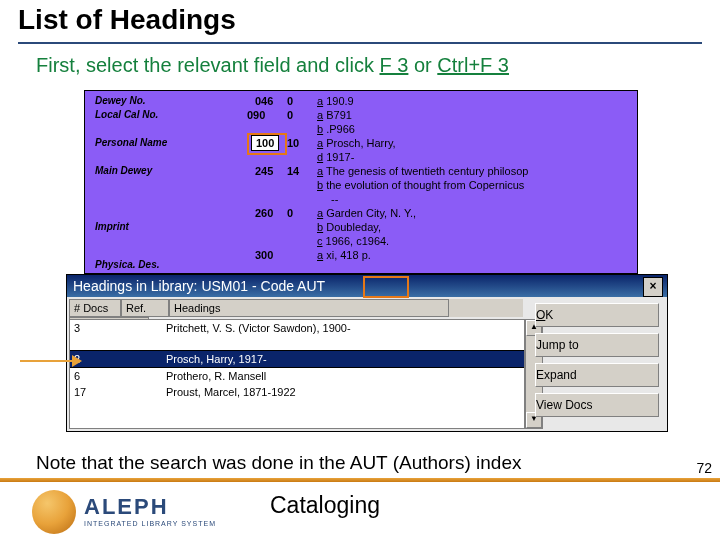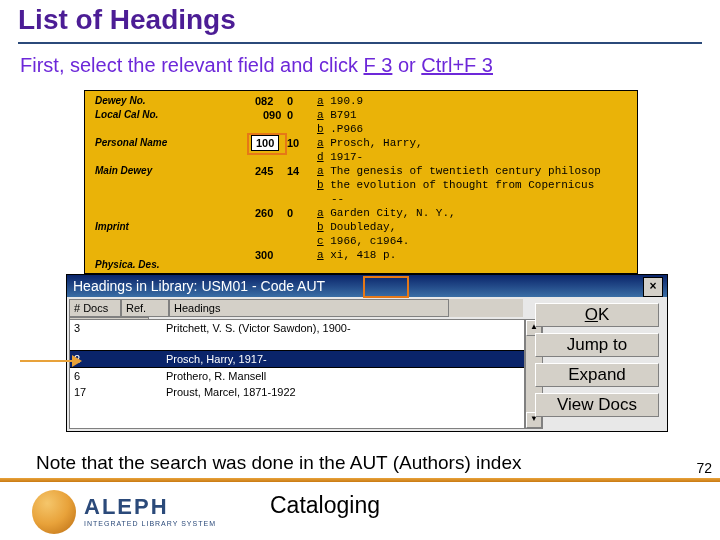--- a/index.html
+++ b/index.html
@@ -1,41 +1,41 @@
 <!DOCTYPE html>
 <html><head>
 <meta charset="utf-8">
 <style>
 html,body{margin:0;padding:0;width:720px;height:540px;background:#fff;font-family:Verdana,Arial,sans-serif;overflow:hidden}
 .slide{position:relative;width:720px;height:540px}
-.title{position:absolute;top:4px;left:18px;font-size:28px;font-weight:bold;color:#4c1d95}
+.title{position:absolute;top:4px;left:18px;font-size:28px;font-weight:bold;color:#000000}
 .title-underline{position:absolute;top:42px;left:18px;width:684px;height:2px;background:#2b4a7a}
-.subtitle{position:absolute;top:54px;left:20px;font-size:20px;color:#6d28d9}
-.marc-panel{position:absolute;top:90px;left:84px;width:552px;height:182px;background:#eab308;border:1px solid #000}
+.subtitle{position:absolute;top:54px;left:36px;font-size:20px;color:#15803d}
+.marc-panel{position:absolute;top:90px;left:84px;width:552px;height:182px;background:#8b5cf6;border:1px solid #000}
 .yellow-box{position:absolute;top:150px;left:70px;width:580px;height:148px;background:#F5B841;z-index:-1}
 .marc-label{position:absolute;font-family:Verdana,Arial,sans-serif;font-size:10px;font-weight:bold;font-style:italic;color:#000}
 .marc-tag{position:absolute;font-family:Verdana,Arial,sans-serif;font-size:11px;font-weight:bold;color:#000}
 .marc-tag-box{position:absolute;background:#fff;border:1px solid #000;padding:1px 4px;font-family:Verdana,Arial,sans-serif;font-size:11px;font-weight:bold;color:#000}
-.marc-sub{position:absolute;font-family:Liberation Mono, monospace;font-size:11px;color:#000}
+.marc-sub{position:absolute;font-family:Liberation Sans, sans-serif;font-size:11px;color:#000}
 .marc-sub u{text-decoration:underline}
 .highlight-100{position:absolute;border:2px solid #E67817}
 .headings-window{position:absolute;top:274px;left:66px;width:600px;height:156px;background:#e8e8e8;border:1px solid #000}
 .hw-titlebar{height:22px;background:linear-gradient(#0a246a,#3a6ea5);color:#fff;font-size:14px;line-height:22px;padding-left:6px;position:relative}
 .hw-close{position:absolute;right:4px;top:2px;width:18px;height:18px;background:#d4d0c8;border:1px solid #000;color:#000;font-size:12px;text-align:center;line-height:16px;font-weight:bold}
 .highlight-aut{position:absolute;border:2px solid #E67817}
 .hw-toolbar{position:absolute;top:24px;left:2px;width:454px;height:18px;background:#d4d0c8;font-size:11px}
 .hw-col{display:inline-block;border:1px solid #808080;background:#d4d0c8;height:16px;line-height:16px;padding:0 4px;font-size:11px}
 .hw-list{position:absolute;top:44px;left:2px;width:454px;height:108px;background:#fff;border:1px solid #808080;overflow:hidden}
 .hw-item{font-size:11px;padding:2px 4px;display:flex}
 .hw-item.sel{background:#0a246a;color:#fff;border-top:1px solid #000;border-bottom:1px solid #000}
 .hw-docs{width:44px;display:inline-block}
 .hw-ref{width:48px;display:inline-block}
 .hw-heading{flex:1}
 .hw-btns{position:absolute;top:28px;right:4px;width:128px}
-.hw-btn{display:block;width:122px;height:22px;margin-bottom:6px;background:#d4d0c8;border:1px solid #808080;border-top-color:#fff;border-left-color:#fff;font-size:17px;text-align:center;line-height:22px}
+.hw-btn{display:block;width:122px;height:22px;margin-bottom:6px;background:#d4d0c8;border:1px solid #808080;border-top-color:#fff;border-left-color:#fff;font-size:12px;text-align:left;line-height:22px}
 .hw-scroll{position:absolute;top:44px;left:458px;width:16px;height:108px;background:#d4d0c8;border:1px solid #808080}
 .hw-scroll-arrow{width:14px;height:14px;background:#d4d0c8;border:1px solid #808080;border-top-color:#fff;border-left-color:#fff;font-size:8px;text-align:center;line-height:12px}
 .arrow-indicator{position:absolute;top:360px;left:20px;width:56px;height:2px;background:#E8A23A}
 .arrow-head{position:absolute;top:355px;left:72px;width:0;height:0;border-left:10px solid #E8A23A;border-top:6px solid transparent;border-bottom:6px solid transparent}
 .note{position:absolute;top:452px;left:36px;font-size:19px;color:#000}
 .page-num{position:absolute;top:460px;right:8px;font-size:14px;color:#000}
 .footer{position:absolute;top:478px;left:0;width:720px;height:62px}
 .footer-line{position:absolute;top:0;left:0;width:720px;height:4px;background:linear-gradient(#E8A23A,#c97a12)}
 .footer-text{position:absolute;top:14px;left:270px;font-size:23px;color:#000}
 .aleph-logo{position:absolute;top:6px;left:28px;width:230px;height:52px}
@@ -59,25 +59,25 @@
  <div class="yellow-box"></div>
 
  <div class="marc-panel">
   <div class="marc-label" style="top:4px;left:10px">Dewey No.</div>
   <div class="marc-label" style="top:18px;left:10px">Local Cal No.</div>
   <div class="marc-label" style="top:46px;left:10px">Personal Name</div>
   <div class="marc-label" style="top:74px;left:10px">Main Dewey</div>
   <div class="marc-label" style="top:130px;left:10px">Imprint</div>
   <div class="marc-label" style="top:168px;left:10px">Physica. Des.</div>
 
-  <div class="marc-tag" style="top:4px;left:170px">082</div>
+  <div class="marc-tag" style="top:4px;left:170px">046</div>
   <div class="marc-tag" style="top:4px;left:202px">0</div>
   <div class="marc-sub" style="top:4px;left:232px"><u>a</u> <span>190.9</span></div>
 
-  <div class="marc-tag" style="top:18px;left:178px">090</div>
+  <div class="marc-tag" style="top:18px;left:162px">090</div>
   <div class="marc-tag" style="top:18px;left:202px">0</div>
   <div class="marc-sub" style="top:18px;left:232px"><u>a</u> <span>B791</span></div>
   <div class="marc-sub" style="top:32px;left:232px"><u>b</u> <span>.P966</span></div>
 
   <div class="marc-tag-box" style="top:44px;left:166px">100</div>
   <div class="highlight-100" style="top:42px;left:162px;width:36px;height:18px"></div>
   <div class="marc-tag" style="top:46px;left:202px">10</div>
   <div class="marc-sub" style="top:46px;left:232px"><u>a</u> <span>Prosch, Harry,</span></div>
   <div class="marc-sub" style="top:60px;left:232px"><u>d</u> <span>1917-</span></div>
 

